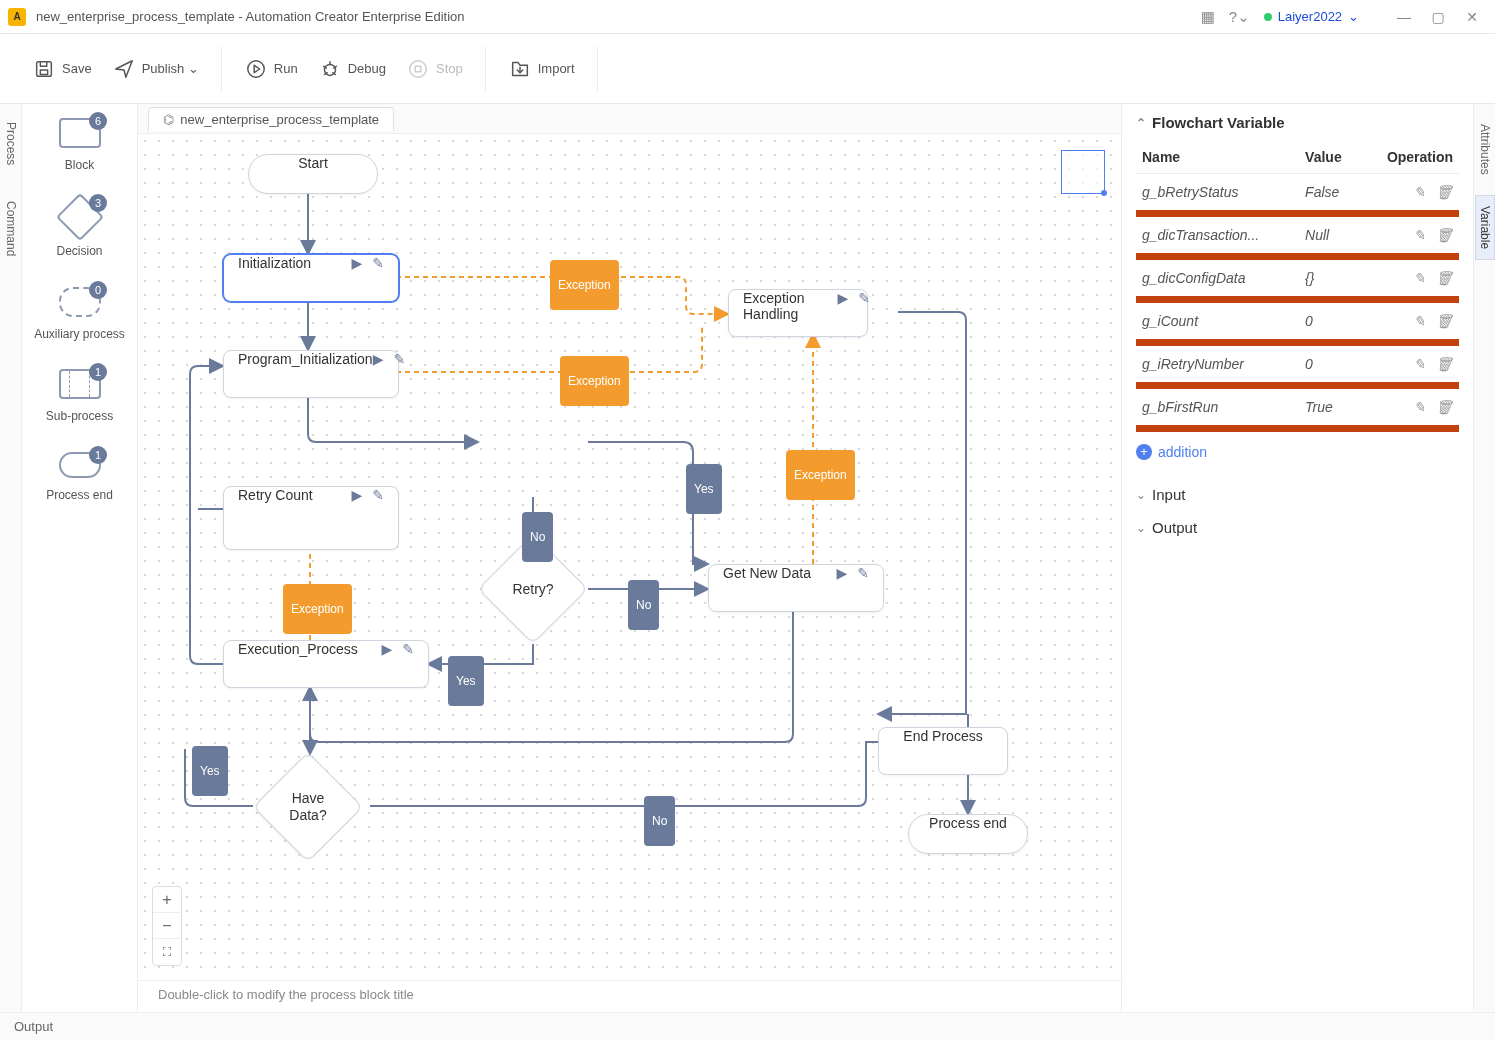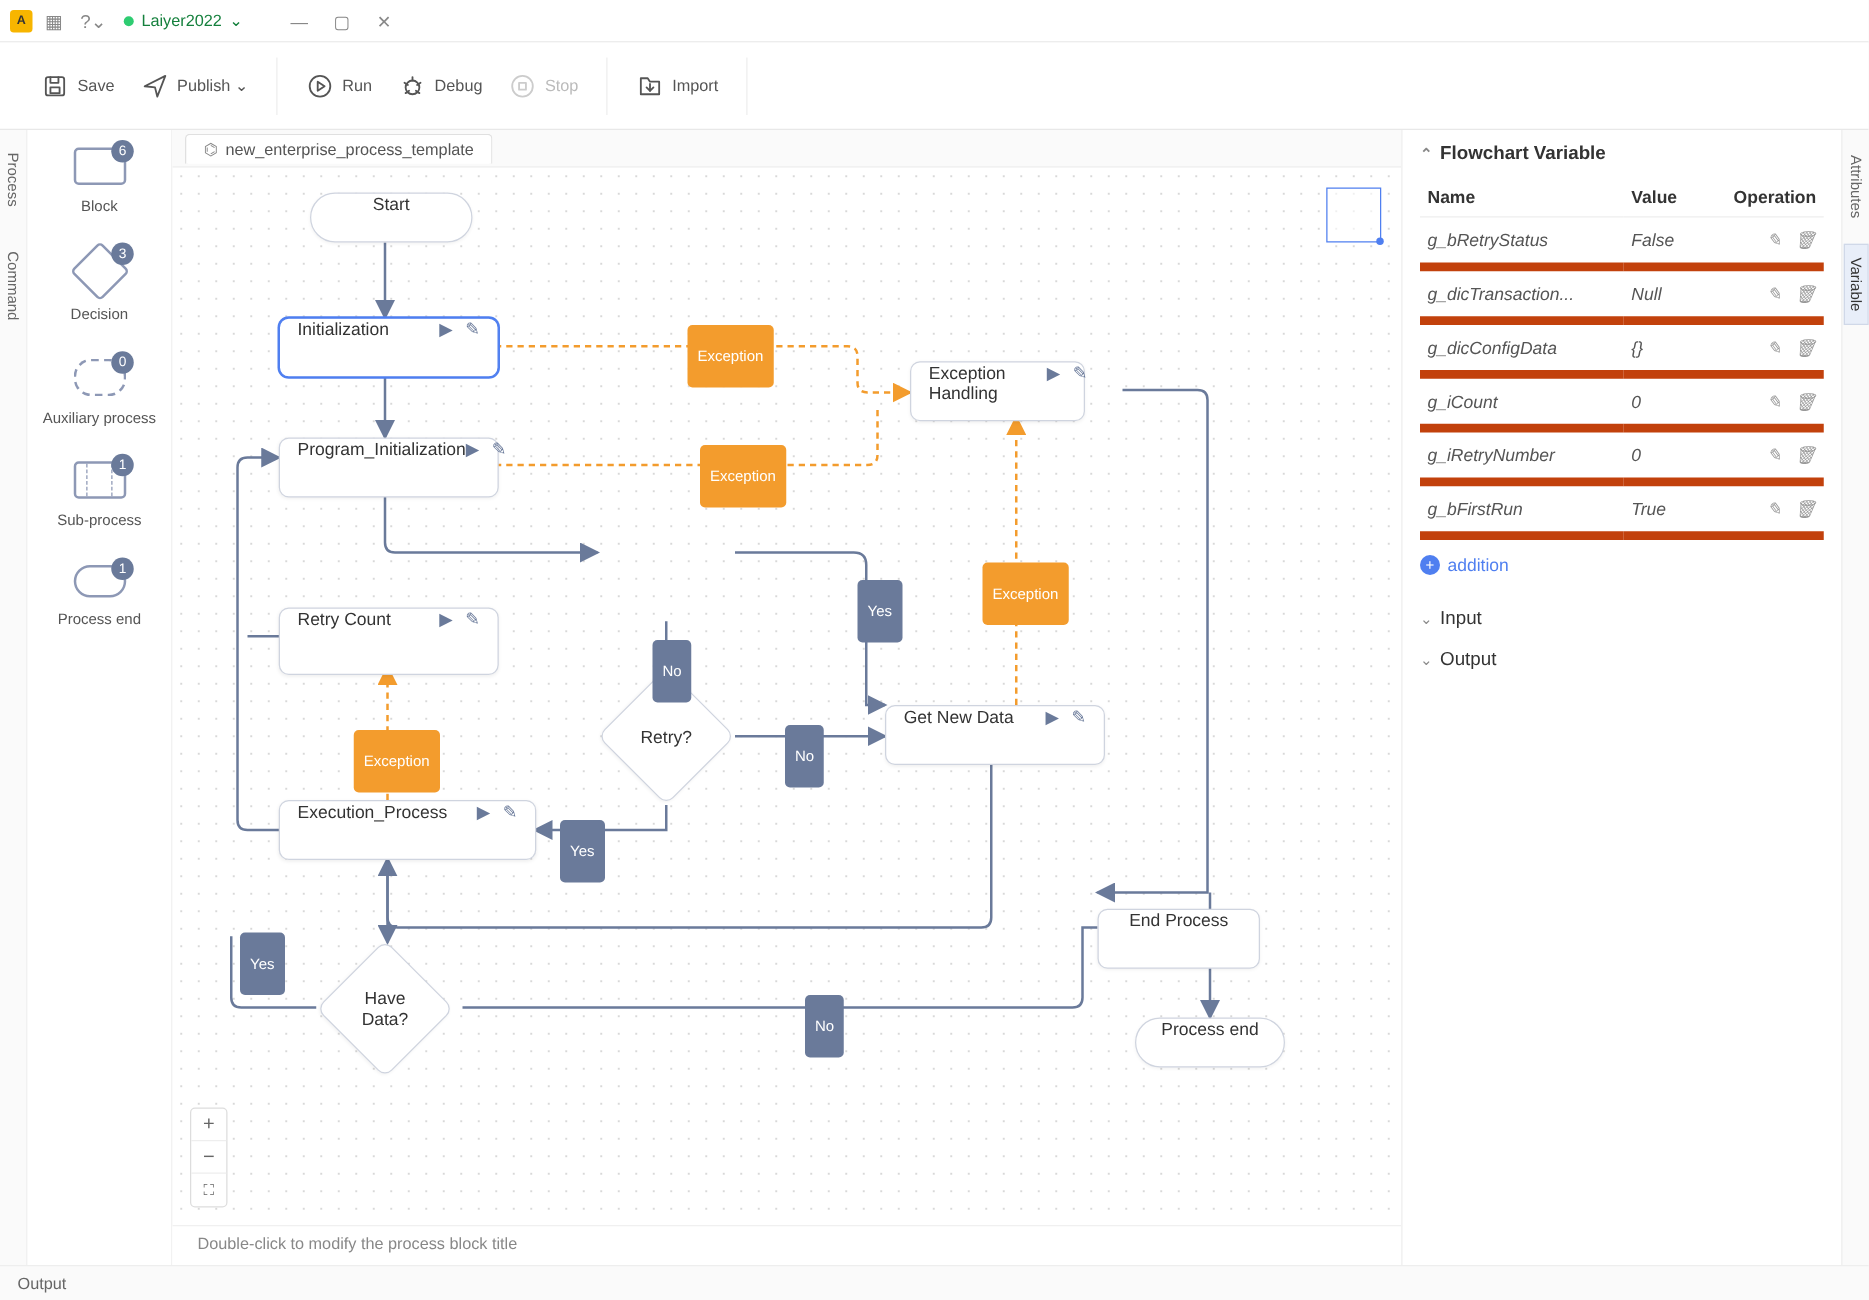--- a/index.html
+++ b/index.html
@@ -4,21 +4,21 @@
 <style>
 * { box-sizing: border-box; margin: 0; padding: 0; font-family: "Segoe UI", Arial, sans-serif; }
 body { background: #f5f5f5; width: 1495px; height: 1040px; overflow: hidden; font-size: 14px; color: #333; }
 
 
 .titlebar { height: 34px; background: #fff; display: flex; align-items: center; padding: 0 8px; border-bottom: 1px solid #e8e8e8; }
 .titlebar .app-icon { width: 18px; height: 18px; background: #f7b500; border-radius: 3px; margin-right: 10px; display:flex; align-items:center; justify-content:center; font-size:10px; font-weight:bold; color:#333;}
 .titlebar .title { font-size: 13px; color: #555; flex: 1; }
 .titlebar .right { display: flex; align-items: center; gap: 14px; }
 .titlebar .right .grid-icon, .titlebar .right .help-icon { color: #888; font-size: 15px; }
-.titlebar .user { color: #15803d; font-size: 13px; display:flex; align-items:center; gap:6px;}
+.titlebar .user { color: #1d4ed8; font-size: 13px; display:flex; align-items:center; gap:6px;}
 .titlebar .user .dot{width:8px;height:8px;border-radius:50%;background:#2ecc71;}
 .titlebar .win-controls { display: flex; gap: 4px; margin-left: 16px; }
 .titlebar .win-controls span { width: 30px; height: 24px; display: flex; align-items: center; justify-content: center; color: #888; font-size: 14px; }
 
 
 .toolbar { height: 70px; background: #fff; display: flex; align-items: center; padding: 0 16px; gap: 0; border-bottom: 1px solid #e8e8e8; }
 .toolbar .group { display: flex; gap: 20px; padding: 0 16px; }
 .toolbar .sep { width: 1px; height: 46px; background: #eee; margin: 0 6px; }
 .toolbar .btn { display: flex; flex-direction: row; align-items: center; gap: 6px; cursor: pointer; min-width:44px;}
 .toolbar .btn .ico { width: 24px; height: 24px; display: flex; align-items: center; justify-content: center; color: #555; }
@@ -96,20 +96,21 @@
 
 .sicon{width:22px;height:22px;}
 .sicon path, .sicon circle, .sicon rect, .sicon line, .sicon polyline{ stroke:#555; stroke-width:1.6; fill:none; stroke-linecap:round; stroke-linejoin:round;}
 .disabled .sicon path, .disabled .sicon circle, .disabled .sicon rect{stroke:#ccc;}
 </style>
 </head>
 <body>
 
 <div class="titlebar">
   <div class="app-icon">A</div>
+  <div class="title">new_enterprise_process_template - Automation Creator Enterprise Edition</div>
   <div class="right">
     <span class="grid-icon">▦</span>
     <span class="help-icon">?⌄</span>
     <span class="user"><span class="dot"></span><span>Laiyer2022</span> ⌄</span>
     <div class="win-controls">
       <span>—</span>
       <span>▢</span>
       <span>✕</span>
     </div>
   </div>
@@ -271,21 +272,21 @@
             <span>✎</span>
           </span>
       </div>
       <div class="node" style="left:85px; top:216px; width:176px; height:48px;">
         <span>Program_Initialization</span>
         <span class="actions">
             <span>▶</span>
             <span>✎</span>
           </span>
       </div>
-      <div class="node" style="left:85px; top:352px; width:176px; height:54px;">
+      <div class="node" style="left:85px; top:352px; width:176px; height:64px;">
         <span>Retry Count</span>
         <span class="actions">
             <span>▶</span>
             <span>✎</span>
           </span>
       </div>
       <div class="diamond-node" style="left:340px; top:400px;">
         <div class="rot"></div>
           <div class="txt">Retry?</div>
       </div>

